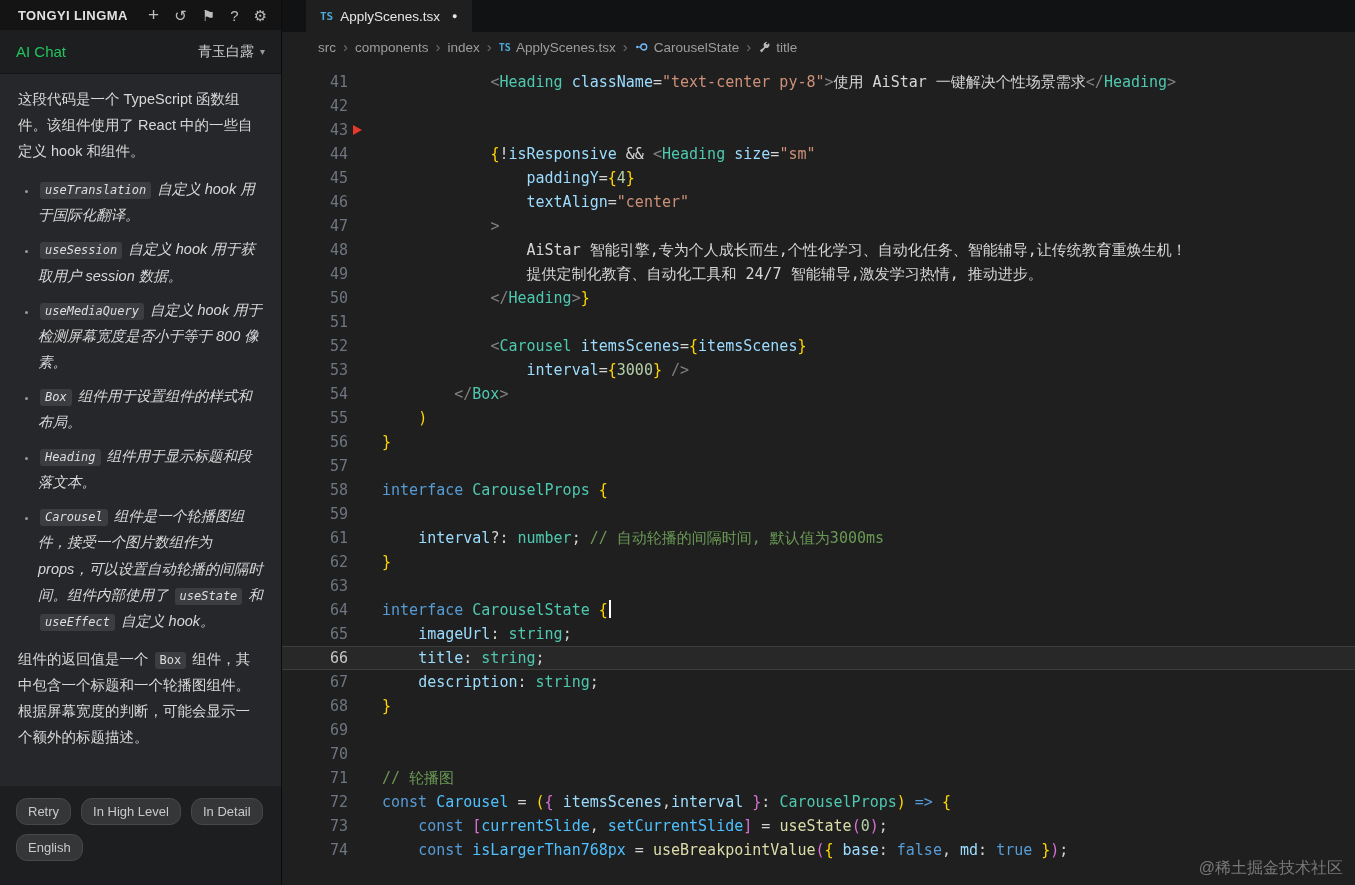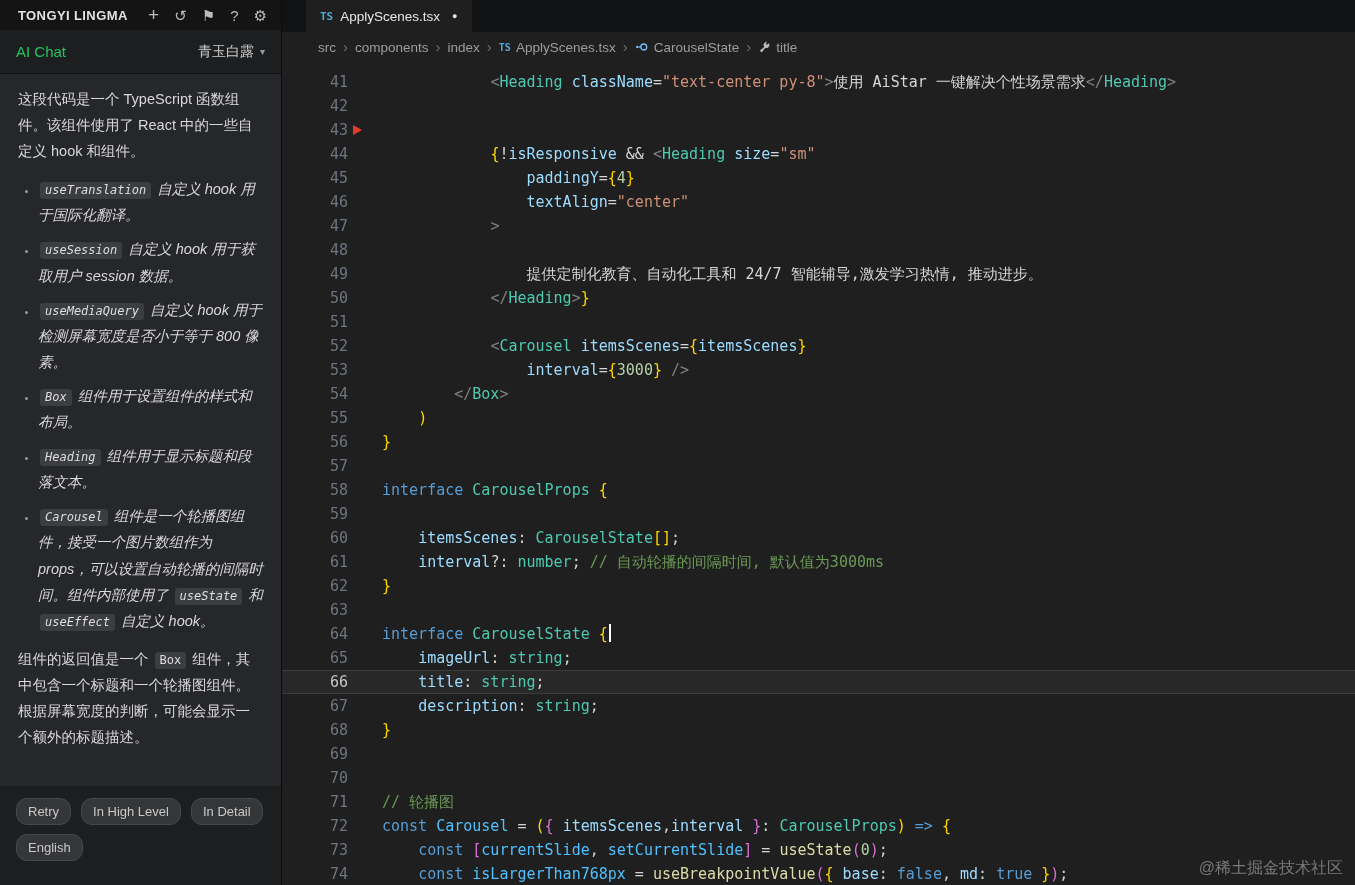--- a/index.html
+++ b/index.html
@@ -212,33 +212,32 @@
       </div>
 
     <div class="code" id="code">
         <div class="line"><span class="ln">41</span><span class="mk"></span><span class="lc"><span class="tk-ws">            </span><span class="tk-p">&lt;</span><span class="tk-tag">Heading</span><span class="tk-op"> </span><span class="tk-attr">className</span><span class="tk-op">=</span><span class="tk-str">"text-center py-8"</span><span class="tk-p">&gt;</span><span class="tk-txt">使用 AiStar 一键解决个性场景需求</span><span class="tk-p">&lt;/</span><span class="tk-tag">Heading</span><span class="tk-p">&gt;</span></span></div>
         <div class="line"><span class="ln">42</span><span class="mk"></span><span class="lc"></span></div>
         <div class="line"><span class="ln">43</span><span class="mk"><span class="tri"></span></span><span class="lc"></span></div>
         <div class="line"><span class="ln">44</span><span class="mk"></span><span class="lc"><span class="tk-ws">            </span><span class="tk-b">{</span><span class="tk-op">!</span><span class="tk-var">isResponsive</span><span class="tk-op"> &amp;&amp; </span><span class="tk-p">&lt;</span><span class="tk-tag">Heading</span><span class="tk-op"> </span><span class="tk-attr">size</span><span class="tk-op">=</span><span class="tk-str">"sm"</span></span></div>
         <div class="line"><span class="ln">45</span><span class="mk"></span><span class="lc"><span class="tk-ws">                </span><span class="tk-attr">paddingY</span><span class="tk-op">=</span><span class="tk-b">{</span><span class="tk-num">4</span><span class="tk-b">}</span></span></div>
         <div class="line"><span class="ln">46</span><span class="mk"></span><span class="lc"><span class="tk-ws">                </span><span class="tk-attr">textAlign</span><span class="tk-op">=</span><span class="tk-str">"center"</span></span></div>
         <div class="line"><span class="ln">47</span><span class="mk"></span><span class="lc"><span class="tk-ws">            </span><span class="tk-p">&gt;</span></span></div>
-        <div class="line"><span class="ln">48</span><span class="mk"></span><span class="lc"><span class="tk-ws">                </span></span></div>
+        <div class="line"><span class="ln">48</span><span class="mk"></span><span class="lc"><span class="tk-ws">                </span><span class="tk-txt">AiStar 智能引擎,专为个人成长而生,个性化学习、自动化任务、智能辅导,让传统教育重焕生机！</span></span></div>
         <div class="line"><span class="ln">49</span><span class="mk"></span><span class="lc"><span class="tk-ws">                </span><span class="tk-txt">提供定制化教育、自动化工具和 24/7 智能辅导,激发学习热情, 推动进步。</span></span></div>
         <div class="line"><span class="ln">50</span><span class="mk"></span><span class="lc"><span class="tk-ws">            </span><span class="tk-p">&lt;/</span><span class="tk-tag">Heading</span><span class="tk-p">&gt;</span><span class="tk-b">}</span></span></div>
         <div class="line"><span class="ln">51</span><span class="mk"></span><span class="lc"></span></div>
         <div class="line"><span class="ln">52</span><span class="mk"></span><span class="lc"><span class="tk-ws">            </span><span class="tk-p">&lt;</span><span class="tk-tag">Carousel</span><span class="tk-op"> </span><span class="tk-attr">itemsScenes</span><span class="tk-op">=</span><span class="tk-b">{</span><span class="tk-var">itemsScenes</span><span class="tk-b">}</span></span></div>
         <div class="line"><span class="ln">53</span><span class="mk"></span><span class="lc"><span class="tk-ws">                </span><span class="tk-attr">interval</span><span class="tk-op">=</span><span class="tk-b">{</span><span class="tk-num">3000</span><span class="tk-b">}</span><span class="tk-op"> </span><span class="tk-p">/&gt;</span></span></div>
         <div class="line"><span class="ln">54</span><span class="mk"></span><span class="lc"><span class="tk-ws">        </span><span class="tk-p">&lt;/</span><span class="tk-tag">Box</span><span class="tk-p">&gt;</span></span></div>
         <div class="line"><span class="ln">55</span><span class="mk"></span><span class="lc"><span class="tk-ws">    </span><span class="tk-b">)</span></span></div>
         <div class="line"><span class="ln">56</span><span class="mk"></span><span class="lc"><span class="tk-b">}</span></span></div>
         <div class="line"><span class="ln">57</span><span class="mk"></span><span class="lc"></span></div>
         <div class="line"><span class="ln">58</span><span class="mk"></span><span class="lc"><span class="tk-kw">interface</span><span class="tk-op"> </span><span class="tk-type">CarouselProps</span><span class="tk-op"> </span><span class="tk-b">{</span></span></div>
         <div class="line"><span class="ln">59</span><span class="mk"></span><span class="lc"><span class="tk-ws">    </span></span></div>
-        <div class="line"><span class="ln">60</span><span class="mk"></span><span class="lc"><span class="tk-ws">    </span><span class="tk-attr">itemsScenes</span><span class="tk-op">: </span><span class="tk-type">CarouselState</span><span class="tk-b">[]</span><span class="tk-op">;</span></span></div>
         <div class="line"><span class="ln">61</span><span class="mk"></span><span class="lc"><span class="tk-ws">    </span><span class="tk-attr">interval</span><span class="tk-op">?: </span><span class="tk-type">number</span><span class="tk-op">; </span><span class="tk-com">// 自动轮播的间隔时间, 默认值为3000ms</span></span></div>
         <div class="line"><span class="ln">62</span><span class="mk"></span><span class="lc"><span class="tk-b">}</span></span></div>
         <div class="line"><span class="ln">63</span><span class="mk"></span><span class="lc"></span></div>
         <div class="line"><span class="ln">64</span><span class="mk"></span><span class="lc"><span class="tk-kw">interface</span><span class="tk-op"> </span><span class="tk-type">CarouselState</span><span class="tk-op"> </span><span class="tk-b">{</span><span class="cursor"></span></span></div>
         <div class="line"><span class="ln">65</span><span class="mk"></span><span class="lc"><span class="tk-ws">    </span><span class="tk-attr">imageUrl</span><span class="tk-op">: </span><span class="tk-type">string</span><span class="tk-op">;</span></span></div>
         <div class="line current"><span class="ln">66</span><span class="mk"></span><span class="lc"><span class="tk-ws">    </span><span class="tk-attr">title</span><span class="tk-op">: </span><span class="tk-type">string</span><span class="tk-op">;</span></span></div>
         <div class="line"><span class="ln">67</span><span class="mk"></span><span class="lc"><span class="tk-ws">    </span><span class="tk-attr">description</span><span class="tk-op">: </span><span class="tk-type">string</span><span class="tk-op">;</span></span></div>
         <div class="line"><span class="ln">68</span><span class="mk"></span><span class="lc"><span class="tk-b">}</span></span></div>
         <div class="line"><span class="ln">69</span><span class="mk"></span><span class="lc"></span></div>
         <div class="line"><span class="ln">70</span><span class="mk"></span><span class="lc"></span></div>

